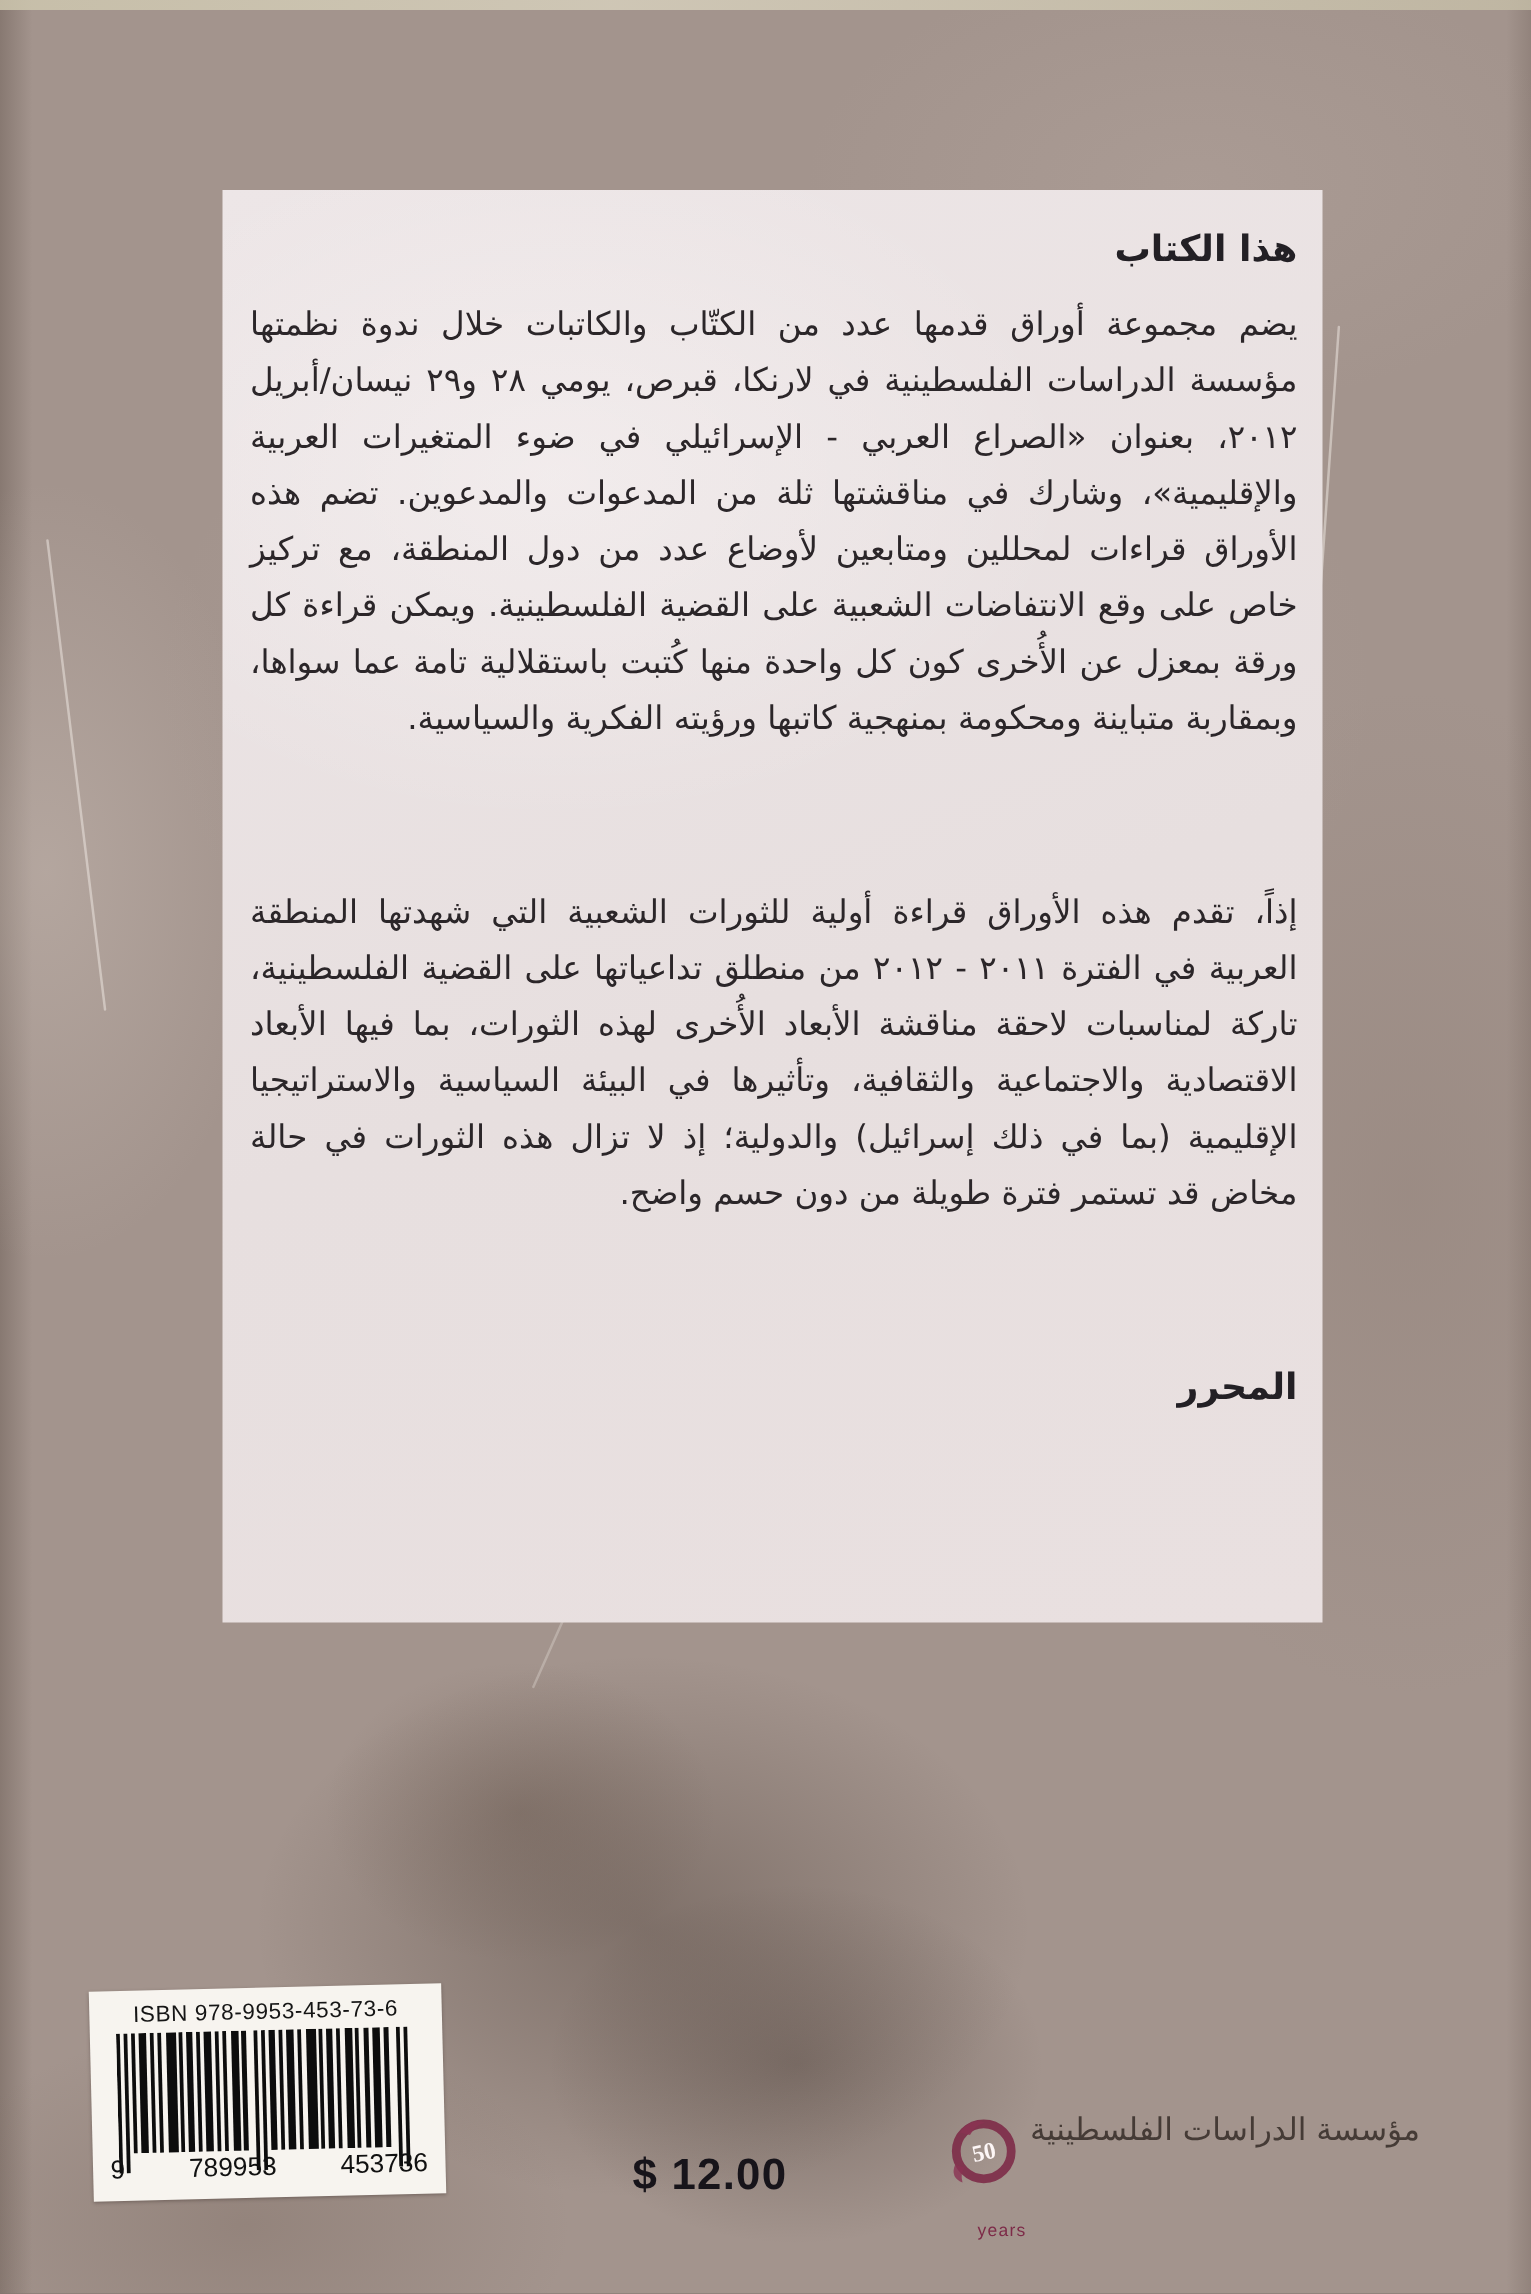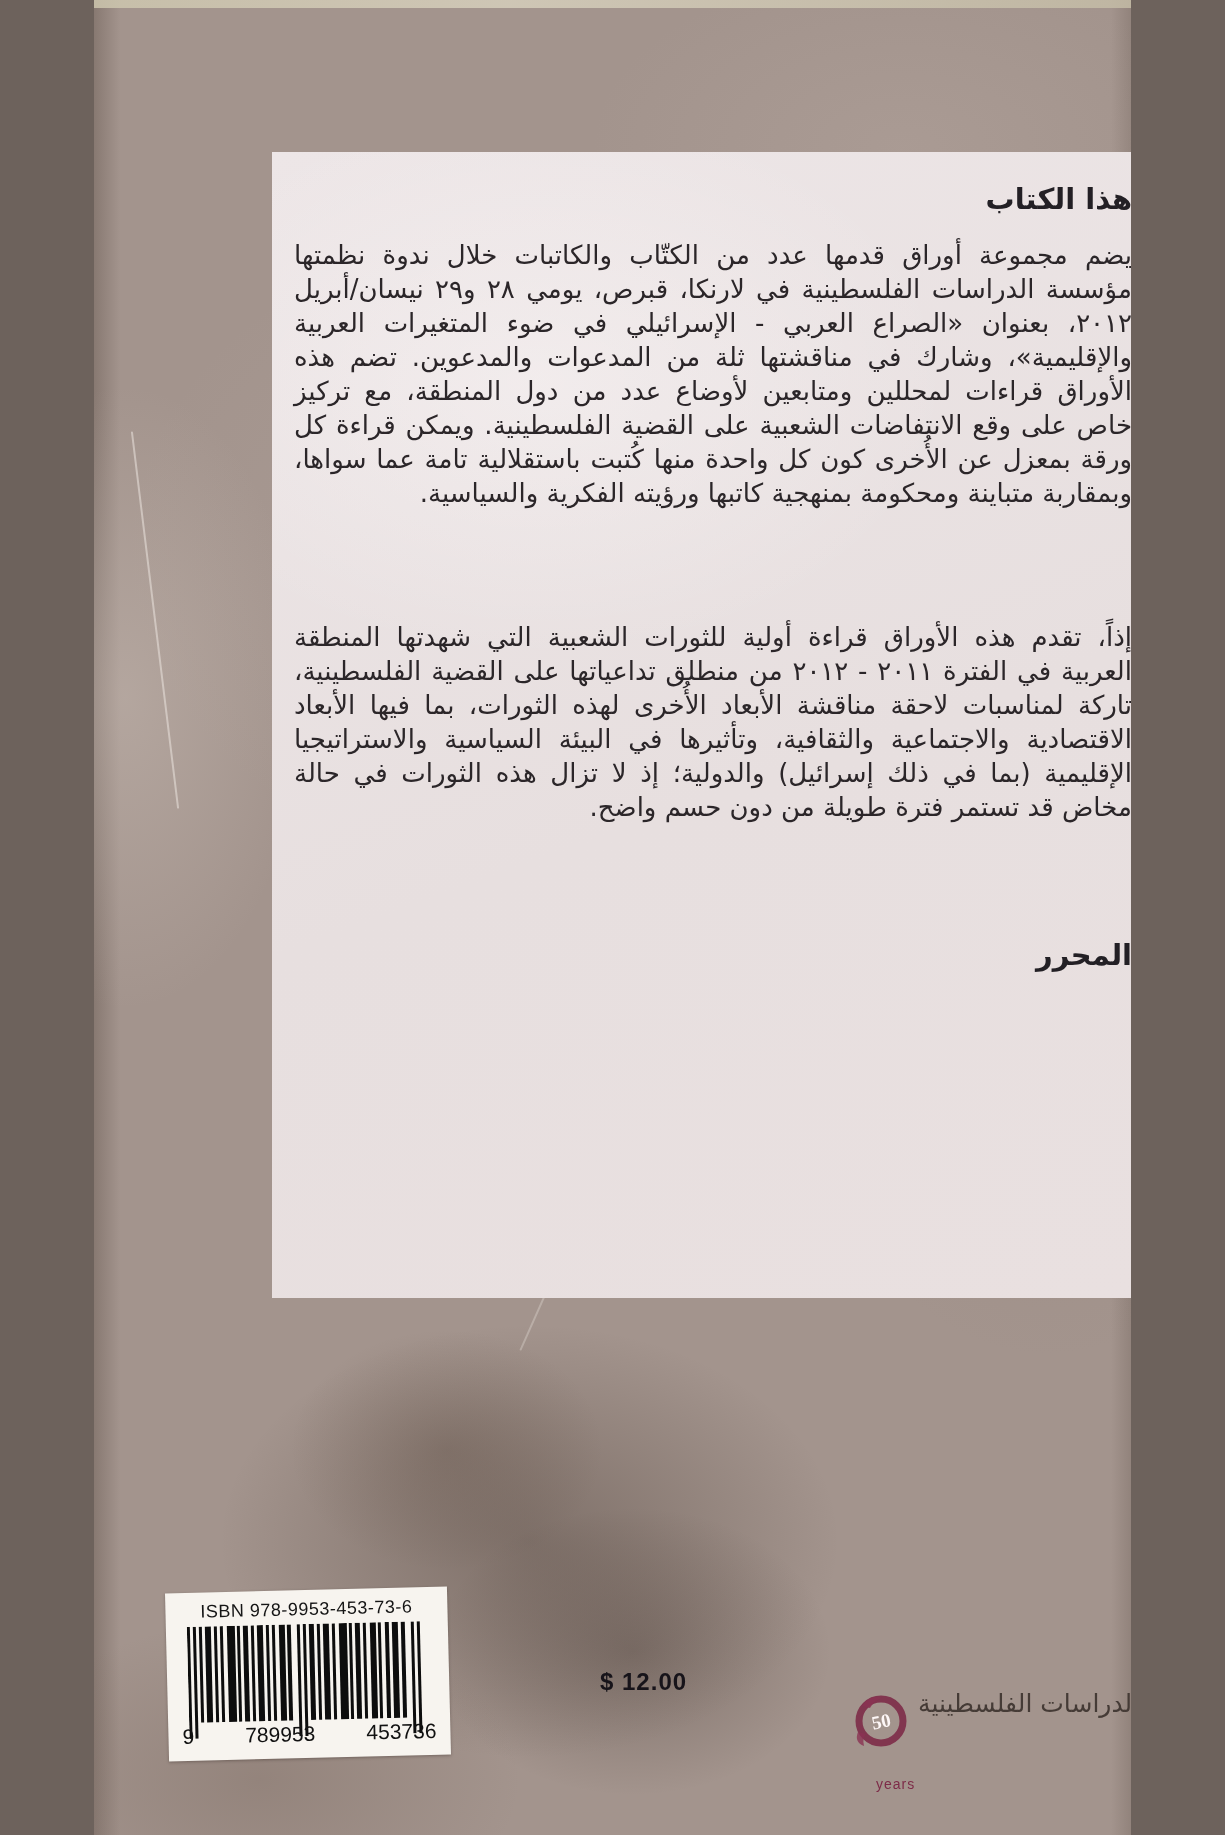--- a/index.html
+++ b/index.html
@@ -2,21 +2,21 @@
 <html lang="ar"><head>
 <meta charset="utf-8">
 <style>
   html,body{margin:0;padding:0;}
   body{
     font-family:"DejaVu Sans",sans-serif;
     background:#6d625c;
   }
   .cover{
     position:relative;
-    width:1037px;height:1835px;
+    width:1225px;height:1835px;
     margin:0 auto;
     overflow:hidden;
     background-color:#a3948d;
     background-image:
       radial-gradient(ellipse 500px 350px at 42% 84%, rgba(56,43,35,0.34), transparent 62%),
       radial-gradient(ellipse 330px 240px at 52% 90%, rgba(50,38,32,0.30), transparent 60%),
       radial-gradient(ellipse 260px 200px at 34% 79%, rgba(88,70,58,0.28), transparent 60%),
       radial-gradient(ellipse 420px 620px at 92% 52%, rgba(137,120,111,0.30), transparent 65%),
       radial-gradient(ellipse 300px 520px at 3% 38%, rgba(205,193,185,0.40), transparent 60%),
       radial-gradient(ellipse 520px 300px at 78% 8%, rgba(182,167,160,0.35), transparent 60%),
@@ -51,21 +51,21 @@
   .panel h2{
     margin:0;
     font-size:29px;font-weight:bold;
     letter-spacing:0;
     color:#232025;
   }
   .panel .h-about{margin-bottom:22px;}
   .panel p{
     margin:0;
     font-size:26px;
-    line-height:34px;
+    line-height:45px;
     text-align:justify;
     text-justify:inter-word;
   }
   .panel .p1{margin-bottom:110px;}
   .panel .p2{margin-bottom:114px;}
   .panel .h-editor{}
 
   
   .barcode-label{
     position:absolute;left:73px;top:1590px;width:282px;height:168px;
@@ -85,23 +85,23 @@
   .barcode-digits{
     display:flex;justify-content:space-between;
     font-family:"Liberation Sans",sans-serif;
     font-size:21px;color:#111;
     margin-top:-14px;
     padding:0 2px;
   }
 
   
   .price{
-    position:absolute;left:506px;top:1668px;
+    position:absolute;left:506px;top:1720px;
     font-family:"Liberation Sans",sans-serif;
-    font-size:24px;font-weight:bold;color:#17141a;
+    font-size:35px;font-weight:bold;color:#17141a;
     letter-spacing:1px;
   }
 
   
   .publisher{
     position:absolute;left:752px;top:1680px;width:450px;height:100px;
   }
   .emblem{position:absolute;left:6px;top:12px;width:58px;height:58px;}
   .emblem svg{display:block;}
   .emblem-years{

